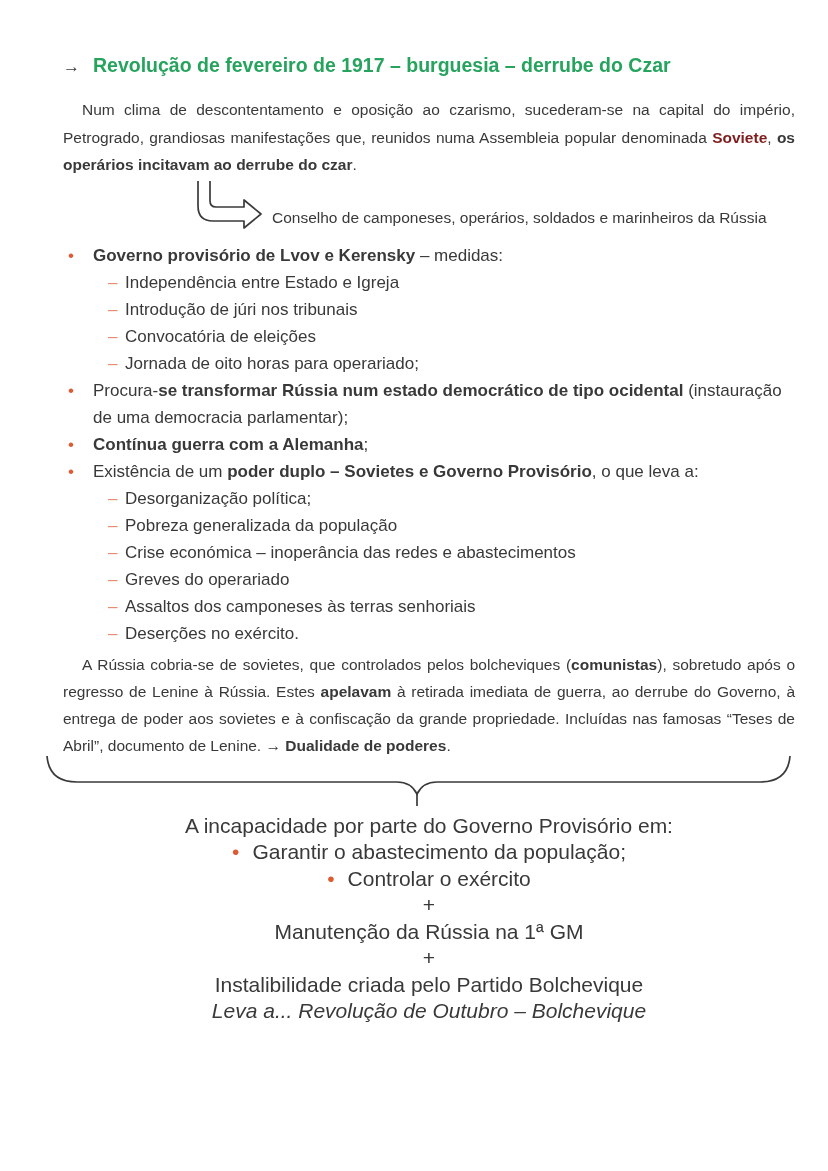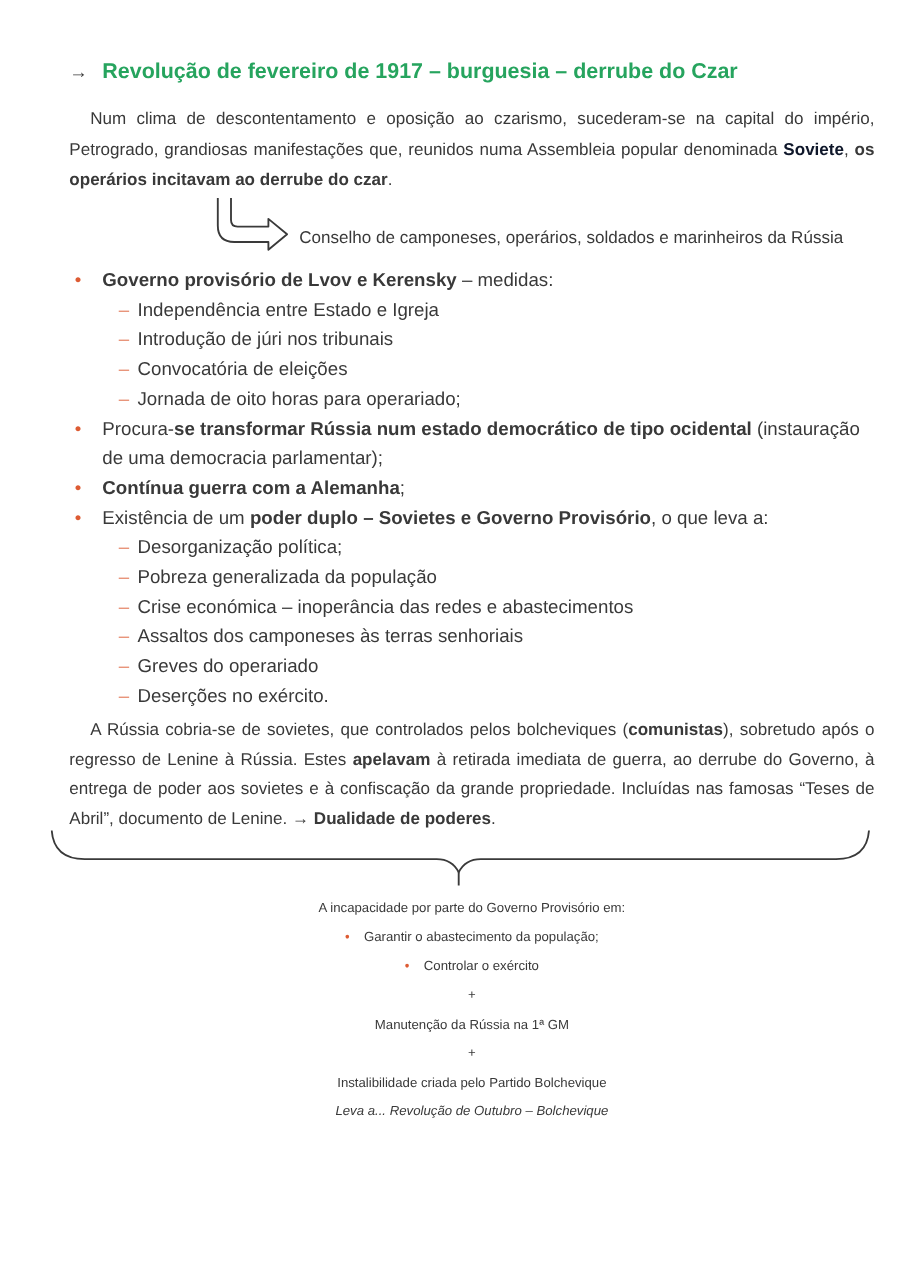--- a/index.html
+++ b/index.html
@@ -25,21 +25,21 @@
   p.para{
     margin:0;
     font-size:15.5px;line-height:27.5px;
     text-align:justify;text-indent:19px;
   }
   p.para.p1{margin-top:16px;}
   p.para.p2{margin-top:6px;}
   p.para.p3{margin-top:4px;line-height:27px;}
 
   .run-b{font-weight:700;}
-  .run-ob{font-weight:700;color:#0f172a;}
+  .run-ob{font-weight:700;color:#7f1d1d;}
 
   .note-row{
     margin-left:132px;margin-top:2px;
     height:49px;
     display:flex;align-items:flex-end;gap:9px;
   }
   .note-row svg{flex:0 0 auto;display:block;}
   .note-text{font-size:15.5px;line-height:20px;padding-bottom:2px;white-space:nowrap;}
 
   ul.bullets{
@@ -56,21 +56,21 @@
   ul.bullets li.l2::before{
     content:"–";position:absolute;left:45px;top:0;
     color:#e68a6d;
   }
 
   svg.brace{display:block;margin:-4px 0 0 -17px;}
 
   .funnel{
     margin-top:6px;
     text-align:center;
-    font-size:12px;line-height:26.5px;
+    font-size:21px;line-height:26.5px;
   }
   .funnel .fline{white-space:nowrap;}
   .fdot::before{content:"•";color:#dd5b33;}
   .fdot{margin-right:13px;}
   .funnel .italic{font-style:italic;}
 
   .pagenum{
     position:absolute;top:1103px;right:50px;
     font-size:15px;color:#393939;
   }
@@ -100,22 +100,22 @@
       <li class="l2"><span class="run-n">Independência entre Estado e Igreja</span></li>
       <li class="l2"><span class="run-n">Introdução de júri nos tribunais</span></li>
       <li class="l2"><span class="run-n">Convocatória de eleições</span></li>
       <li class="l2"><span class="run-n">Jornada de oito horas para operariado;</span></li>
       <li class="l1"><span class="run-n">Procura-</span><span class="run-b">se transformar Rússia num estado democrático de tipo ocidental</span><span class="run-n"> (instauração de uma democracia parlamentar);</span></li>
       <li class="l1"><span class="run-b">Contínua guerra com a Alemanha</span><span class="run-n">;</span></li>
       <li class="l1"><span class="run-n">Existência de um </span><span class="run-b">poder duplo – Sovietes e  Governo Provisório</span><span class="run-n">, o que leva a:</span></li>
       <li class="l2"><span class="run-n">Desorganização política;</span></li>
       <li class="l2"><span class="run-n">Pobreza generalizada da população</span></li>
       <li class="l2"><span class="run-n">Crise económica – inoperância das redes e abastecimentos</span></li>
+      <li class="l2"><span class="run-n">Greves do operariado</span></li>
       <li class="l2"><span class="run-n">Assaltos dos camponeses às terras senhoriais</span></li>
-      <li class="l2"><span class="run-n">Greves do operariado</span></li>
       <li class="l2"><span class="run-n">Deserções no exército.</span></li>
     </ul>
 
     <p class="para p3"><span class="run-n">A Rússia cobria-se de sovietes, que controlados pelos bolcheviques (</span><span class="run-b">comunistas</span><span class="run-n">), sobretudo após o regresso de Lenine à Rússia. Estes </span><span class="run-b">apelavam</span><span class="run-n"> à retirada imediata de guerra, ao derrube do Governo, à entrega de poder aos sovietes e à confiscação da grande propriedade. Incluídas nas famosas “Teses de Abril”, documento de Lenine. </span><span class="run-b">→ Dualidade de poderes</span><span class="run-n">.</span></p>
 
     <svg class="brace" width="745" height="52" viewBox="0 0 745 52">
       <path d="M1,1 Q3,27 31,27 L351,27 Q365,27 371,39 Q377,27 391,27 L714,27 Q742,27 744,1" fill="none" stroke="#3a3a3a" stroke-width="1.7"></path>
       <path d="M371,39 L371,51" fill="none" stroke="#3a3a3a" stroke-width="1.7"></path>
     </svg>
 

